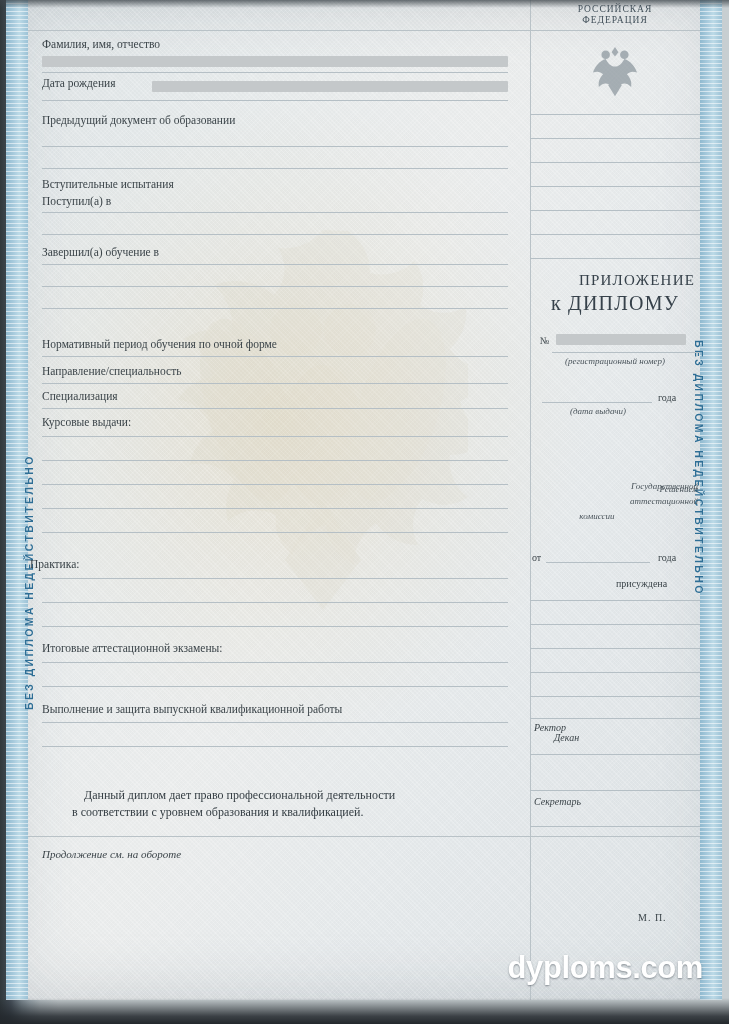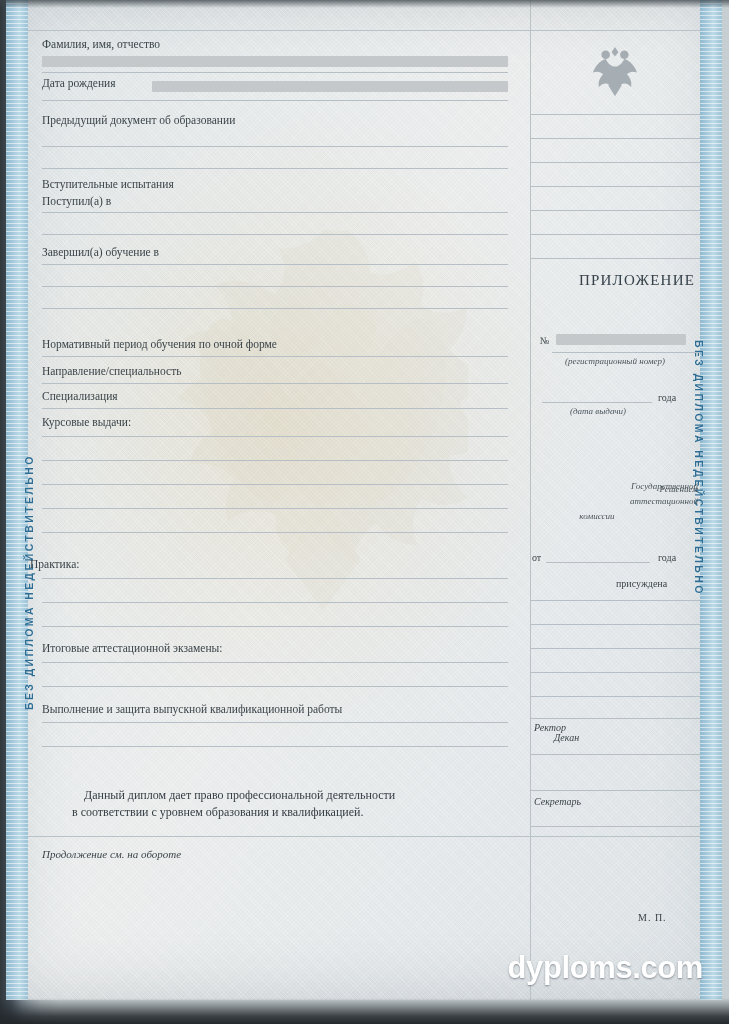--- a/index.html
+++ b/index.html
@@ -359,20 +359,24 @@
 
     <div class="lbl" style="left:14px; top:703px;">Выполнение и защита выпускной квалификационной работы</div>
     <div class="ruleline" style="left:14px; top:722px; width:466px;"></div>
     <div class="ruleline" style="left:14px; top:746px; width:466px;"></div>
 
     <div class="bottom-statement" style="left:56px; top:787px;">Данный диплом дает право профессиональной деятельности</div>
     <div class="bottom-statement" style="left:44px; top:804px;">в соответствии с уровнем образования и квалификацией.</div>
 
     <div class="footer-note" style="left:14px; top:848px;">Продолжение см. на обороте</div>
 
+    <div class="rf-head">
+      <div>РОССИЙСКАЯ</div>
+      <div>ФЕДЕРАЦИЯ</div>
+    </div>
 
     <svg class="emblem" viewBox="0 0 60 66">
       <g fill="#7f8b93" opacity="0.85">
         <path d="M30 6 l4 6 l-4 5 l-4 -5 z"></path>
         <circle cx="19" cy="15" r="5"></circle>
         <circle cx="41" cy="15" r="5"></circle>
         <path d="M19 20 c-7 2 -12 8 -15 16 c5 -2 9 -1 12 2 c-4 4 -6 9 -5 15 c4 -4 8 -5 12 -3 l7 9 l7 -9 c4 -2 8 -1 12 3 c1 -6 -1 -11 -5 -15 c3 -3 7 -4 12 -2 c-3 -8 -8 -14 -15 -16 c-3 6 -7 9 -11 9 c-4 0 -8 -3 -11 -9 z"></path>
         <path d="M30 42 l8 9 l-8 13 l-8 -13 z"></path>
       </g>
     </svg>
@@ -380,20 +384,21 @@
     <div class="ruleline" style="left:502px; top:114px; width:170px;"></div>
     <div class="ruleline" style="left:502px; top:138px; width:170px;"></div>
     <div class="ruleline" style="left:502px; top:162px; width:170px;"></div>
     <div class="ruleline" style="left:502px; top:186px; width:170px;"></div>
     <div class="ruleline" style="left:502px; top:210px; width:170px;"></div>
     <div class="ruleline" style="left:502px; top:234px; width:170px;"></div>
     <div class="ruleline" style="left:502px; top:258px; width:170px;"></div>
 
     <div class="prilozhenie">
       <div class="l1">ПРИЛОЖЕНИЕ</div>
+      <div class="l2">к ДИПЛОМУ</div>
     </div>
 
     <div class="rtext" style="left:512px; top:335px;">№</div>
     <div class="redacted" style="left:528px; top:334px; width:130px; height:11px;"></div>
     <div class="ruleline" style="left:524px; top:352px; width:148px;"></div>
     <div class="rcaption" style="left:502px; top:356px; width:170px;">(регистрационный номер)</div>
 
     <div class="ruleline" style="left:514px; top:402px; width:110px;"></div>
     <div class="rtext" style="left:630px; top:392px;">года</div>
     <div class="rcaption" style="left:512px; top:406px; width:116px;">(дата выдачи)</div>

